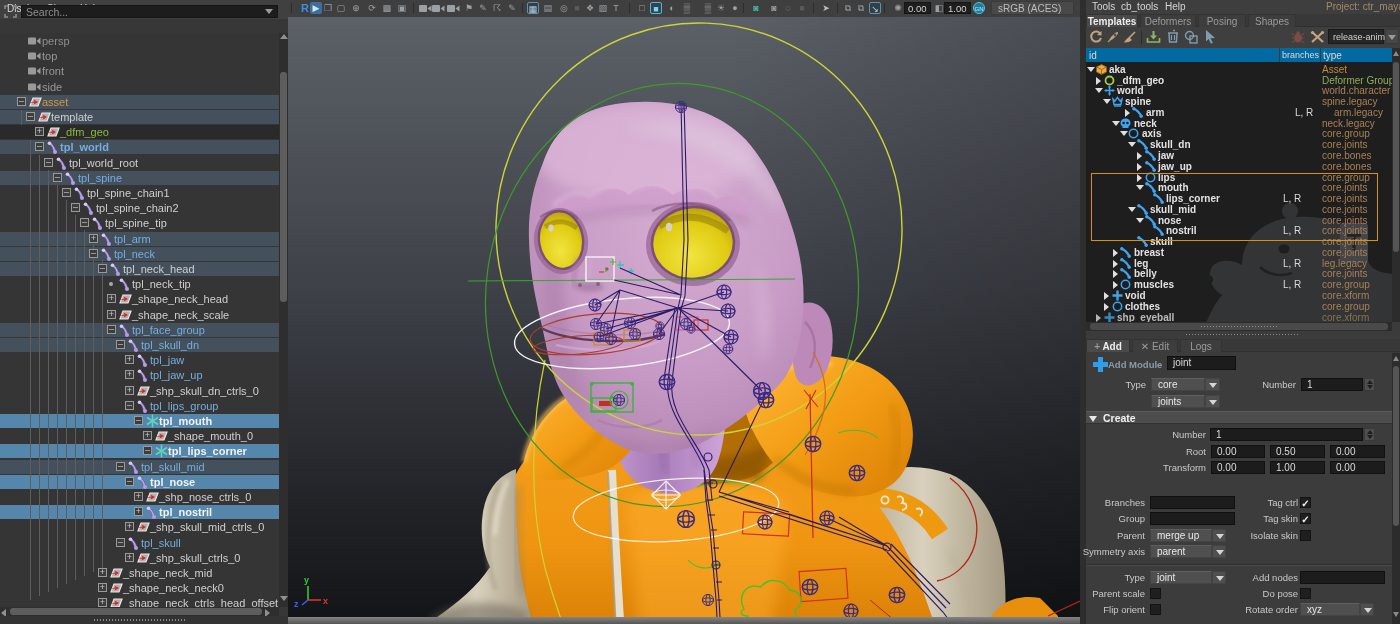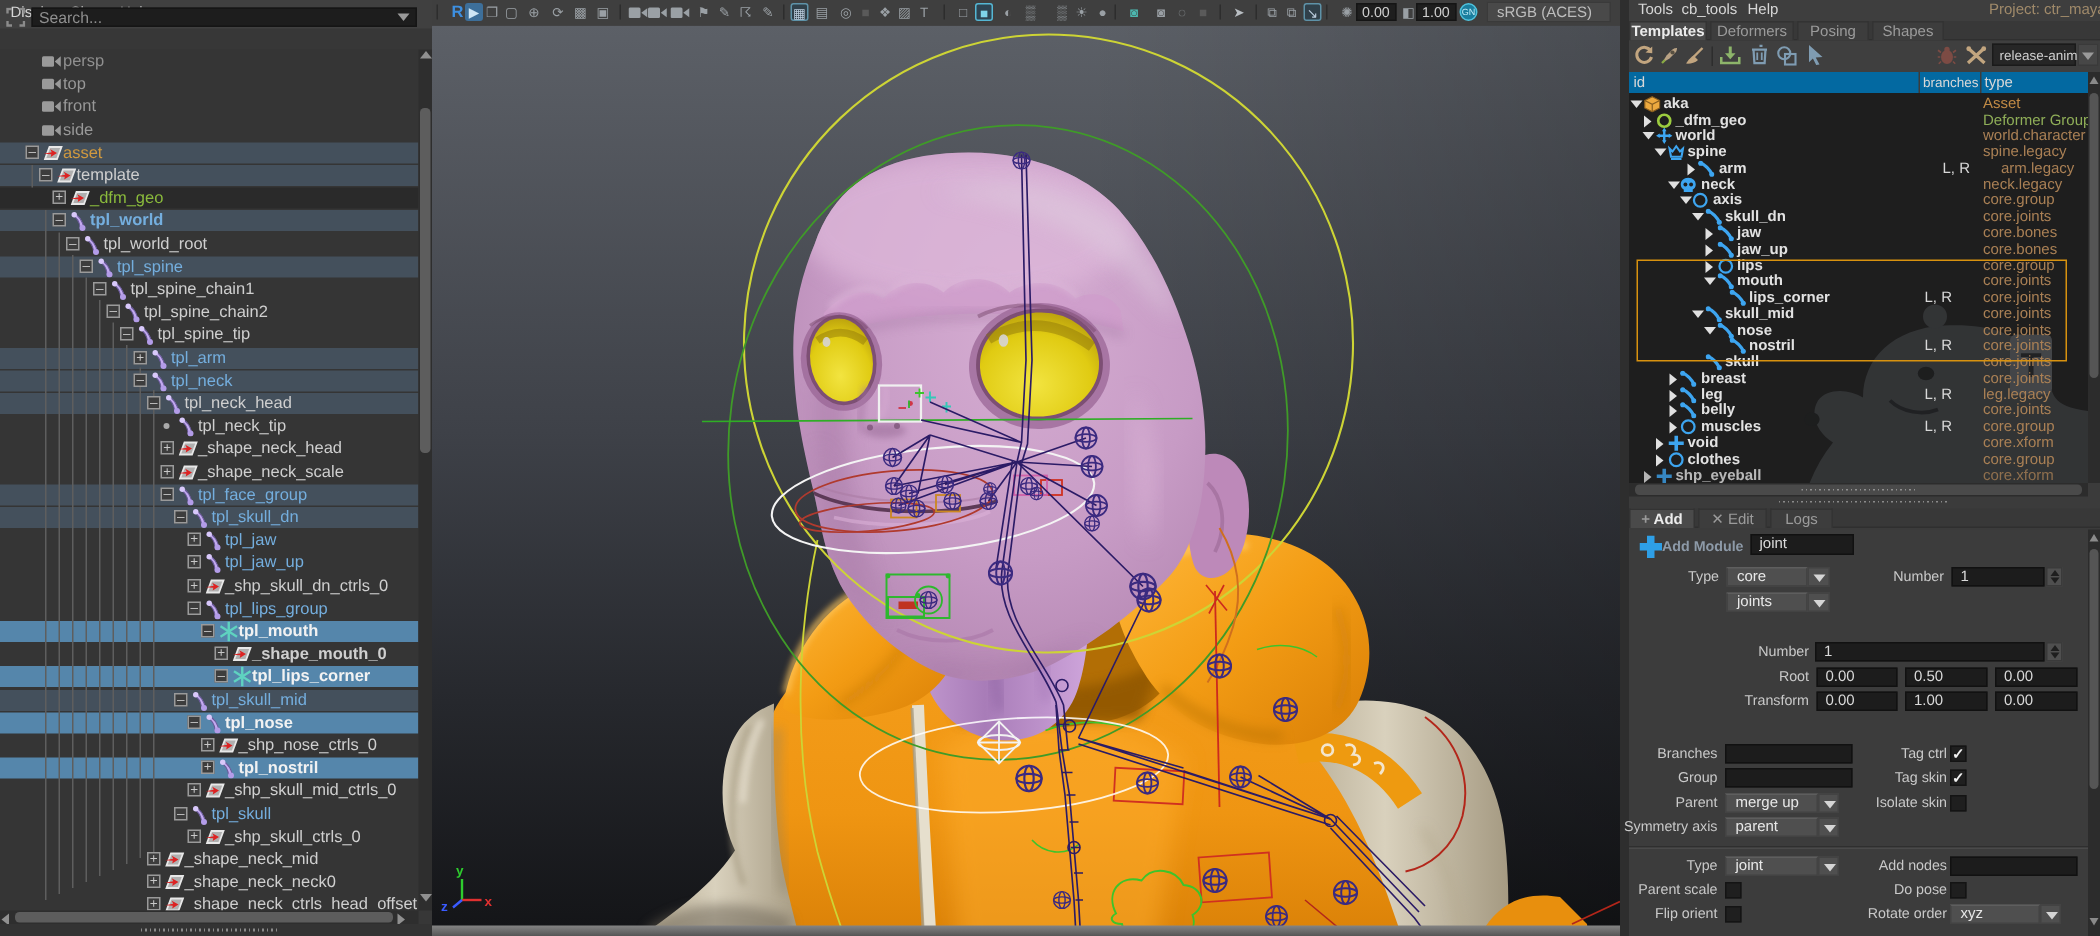--- a/index.html
+++ b/index.html
@@ -305,21 +305,21 @@
             </g>
           </svg>
           <span class="nm" style="left:159px;color:#f2f2f2;font-weight:bold">tpl_mouth</span>
         </div>
 <div class="trow" style="top:396.2px">
           <div class="ebox" style="left:143px">+</div>
           <svg class="abs" style="left:155px;top:1px" width="13" height="12">
             <path d="M4,2 L12,2 L9,10 L1,10 Z" fill="#b0b0b0" stroke="#e8e8e8" stroke-width="1.2"></path>
             <path d="M0,6.5 L5.5,5.5 L4.5,3.5 L9,6 L4.8,8.6 L5.2,6.8 Z" fill="#d22"></path>
           </svg>
-          <span class="nm" style="left:168px;color:#cfcfcf;font-weight:bold">_shape_mouth_0</span>
+          <span class="nm" style="left:168px;color:#cfcfcf;font-weight:normal">_shape_mouth_0</span>
         </div>
 <div class="trow" style="top:411.4px">
           <div class="ebox" style="left:143px">–</div>
           <svg class="abs" style="left:155px;top:0px" width="13" height="14">
             <g stroke="#5fd3c0" stroke-width="1.6">
               <path d="M6.5,0.5 V13.5"></path>
               <path d="M1,3.5 L12,10.5"></path>
               <path d="M12,3.5 L1,10.5"></path>
             </g>
           </svg>
@@ -1077,20 +1077,24 @@
  <span class="abs" style="left:22px;top:359px;color:#8d9aa8;font-weight:bold;font-size:9.5px">Add Module</span>
  <div class="fld" style="left:81px;top:356px;width:69px;height:14px">joint</div>
  <div class="lbl" style="left:-40px;top:379px">Type</div>
  <div class="drop" style="left:65px;top:378px;width:54px;height:13px">core</div>
  <div class="droparrow" style="left:119px;top:378px;width:15px;height:13px"></div>
  <div class="lbl" style="left:110px;top:379px">Number</div>
  <div class="fld" style="left:215px;top:378px;width:62px;height:13px">1</div>
  <div class="spin" style="left:278px;top:378px;height:13px"></div>
  <div class="drop" style="left:65px;top:395px;width:54px;height:13px">joints</div>
  <div class="droparrow" style="left:119px;top:395px;width:15px;height:13px"></div>
+ <div class="sechdr" style="top:411px">
+        <span style="position:absolute;left:17px">Create</span>
+   <div class="abs" style="left:3px;top:4px;border-left:4.5px solid transparent;border-right:4.5px solid transparent;border-top:6px solid #e8e8e8"></div>
+      </div>
  <div class="lbl" style="left:20px;top:429px">Number</div>
  <div class="fld" style="left:124px;top:428px;width:153px;height:13px">1</div>
  <div class="spin" style="left:278px;top:428px;height:13px"></div>
  <div class="lbl" style="left:20px;top:446px">Root</div>
  <div class="fld" style="left:125px;top:445px;width:54px;height:13px">0.00</div>
  <div class="fld" style="left:184px;top:445px;width:55px;height:13px">0.50</div>
  <div class="fld" style="left:244px;top:445px;width:55px;height:13px">0.00</div>
  <div class="lbl" style="left:20px;top:462px">Transform</div>
  <div class="fld" style="left:125px;top:461px;width:54px;height:13px">0.00</div>
  <div class="fld" style="left:184px;top:461px;width:55px;height:13px">1.00</div>

